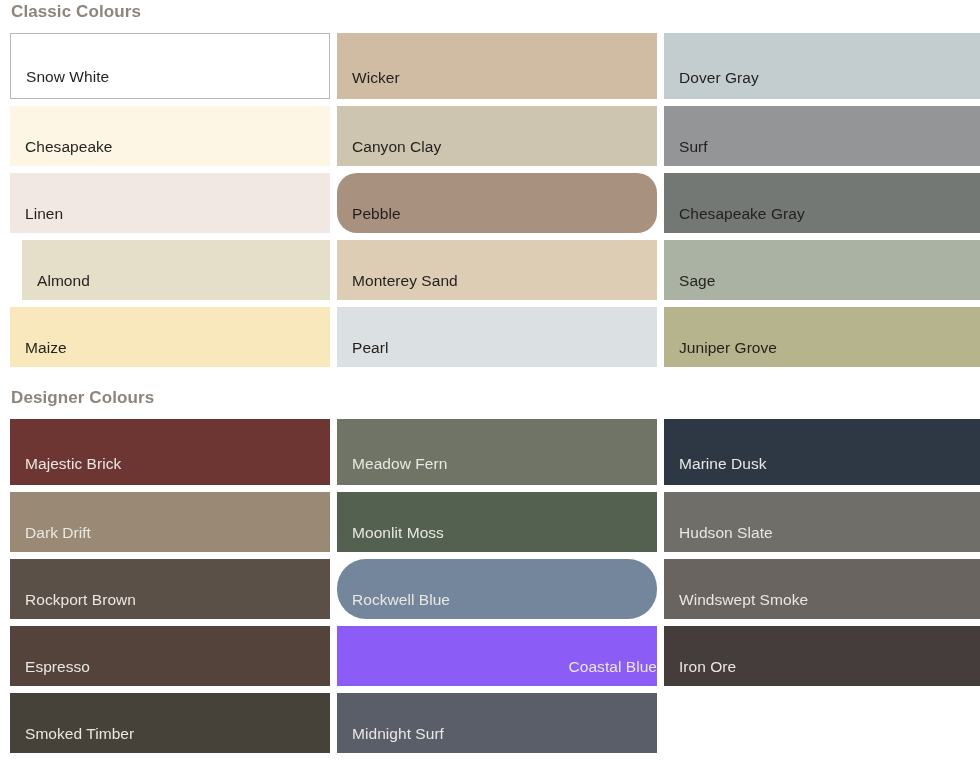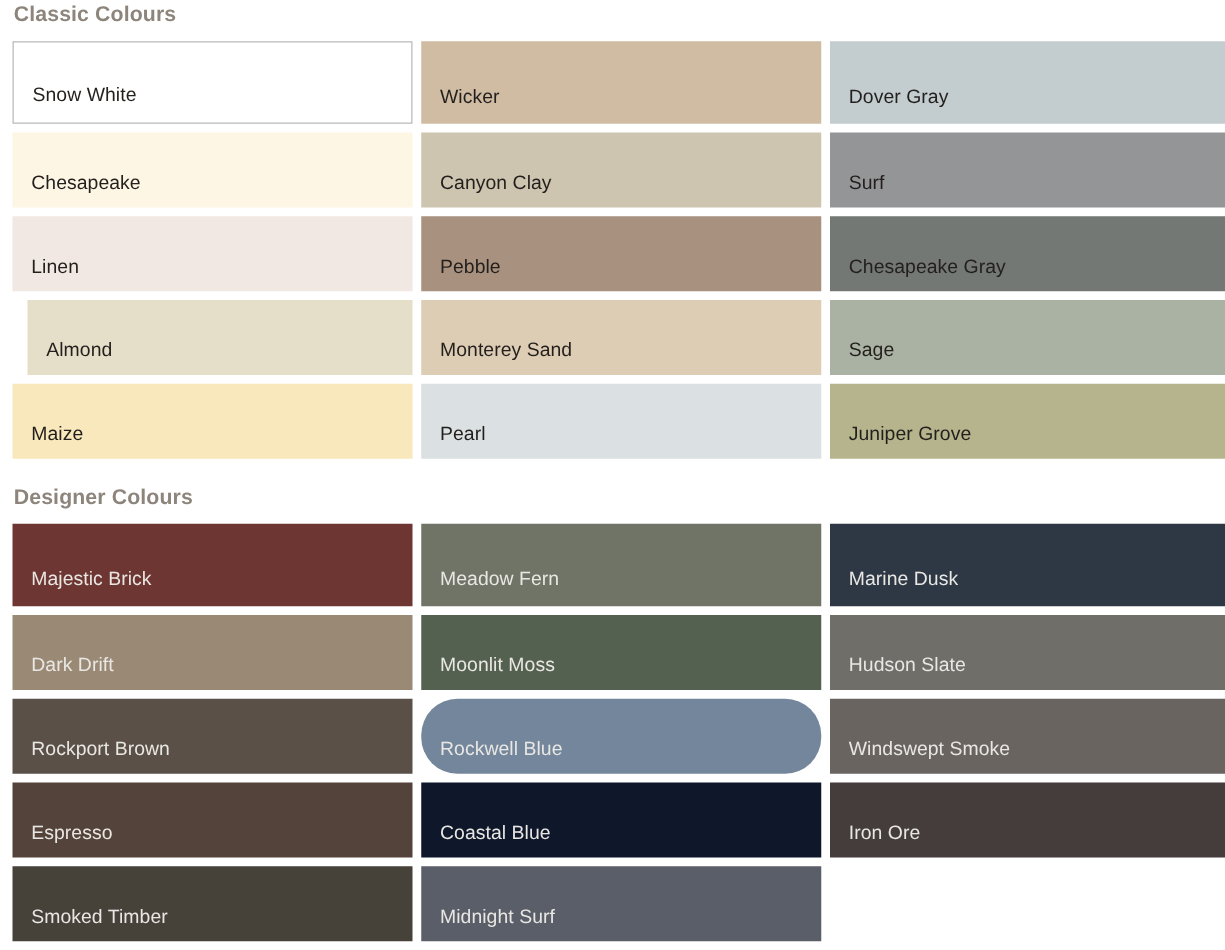--- a/index.html
+++ b/index.html
@@ -117,21 +117,21 @@
         </div>
         <div class="swatch light" style="background: rgb(205, 197, 175);">
           <span class="swatch-label">Canyon Clay</span>
         </div>
         <div class="swatch light" style="background: rgb(148, 149, 150);">
           <span class="swatch-label">Surf</span>
         </div>
         <div class="swatch light" style="background: rgb(241, 232, 227);">
           <span class="swatch-label">Linen</span>
         </div>
-        <div class="swatch light" style="background: rgb(168, 145, 127);">
+        <div class="swatch light" style="background: rgb(168, 145, 127); border-radius: 20px;">
           <span class="swatch-label">Pebble</span>
         </div>
         <div class="swatch light" style="background: rgb(115, 120, 116);">
           <span class="swatch-label">Chesapeake Gray</span>
         </div>
         <div class="swatch light" style="background: rgb(229, 222, 201); margin-left: 12px;">
           <span class="swatch-label">Almond</span>
         </div>
         <div class="swatch light" style="background: rgb(221, 205, 180);">
           <span class="swatch-label">Monterey Sand</span>
@@ -177,21 +177,21 @@
         </div>
         <div class="swatch dark" style="background: rgb(115, 134, 156); border-radius: 29px;">
           <span class="swatch-label">Rockwell Blue</span>
         </div>
         <div class="swatch dark" style="background: rgb(105, 100, 96);">
           <span class="swatch-label">Windswept Smoke</span>
         </div>
         <div class="swatch dark" style="background: rgb(84, 67, 58);">
           <span class="swatch-label">Espresso</span>
         </div>
-        <div class="swatch dark" style="background: #0f172a;">
+        <div class="swatch dark" style="background: #8b5cf6; justify-content: flex-end;">
           <span class="swatch-label">Coastal Blue</span>
         </div>
         <div class="swatch dark" style="background: rgb(68, 61, 59);">
           <span class="swatch-label">Iron Ore</span>
         </div>
         <div class="swatch dark" style="background: rgb(70, 65, 57);">
           <span class="swatch-label">Smoked Timber</span>
         </div>
         <div class="swatch dark" style="background: rgb(89, 94, 104);">
           <span class="swatch-label">Midnight Surf</span>

